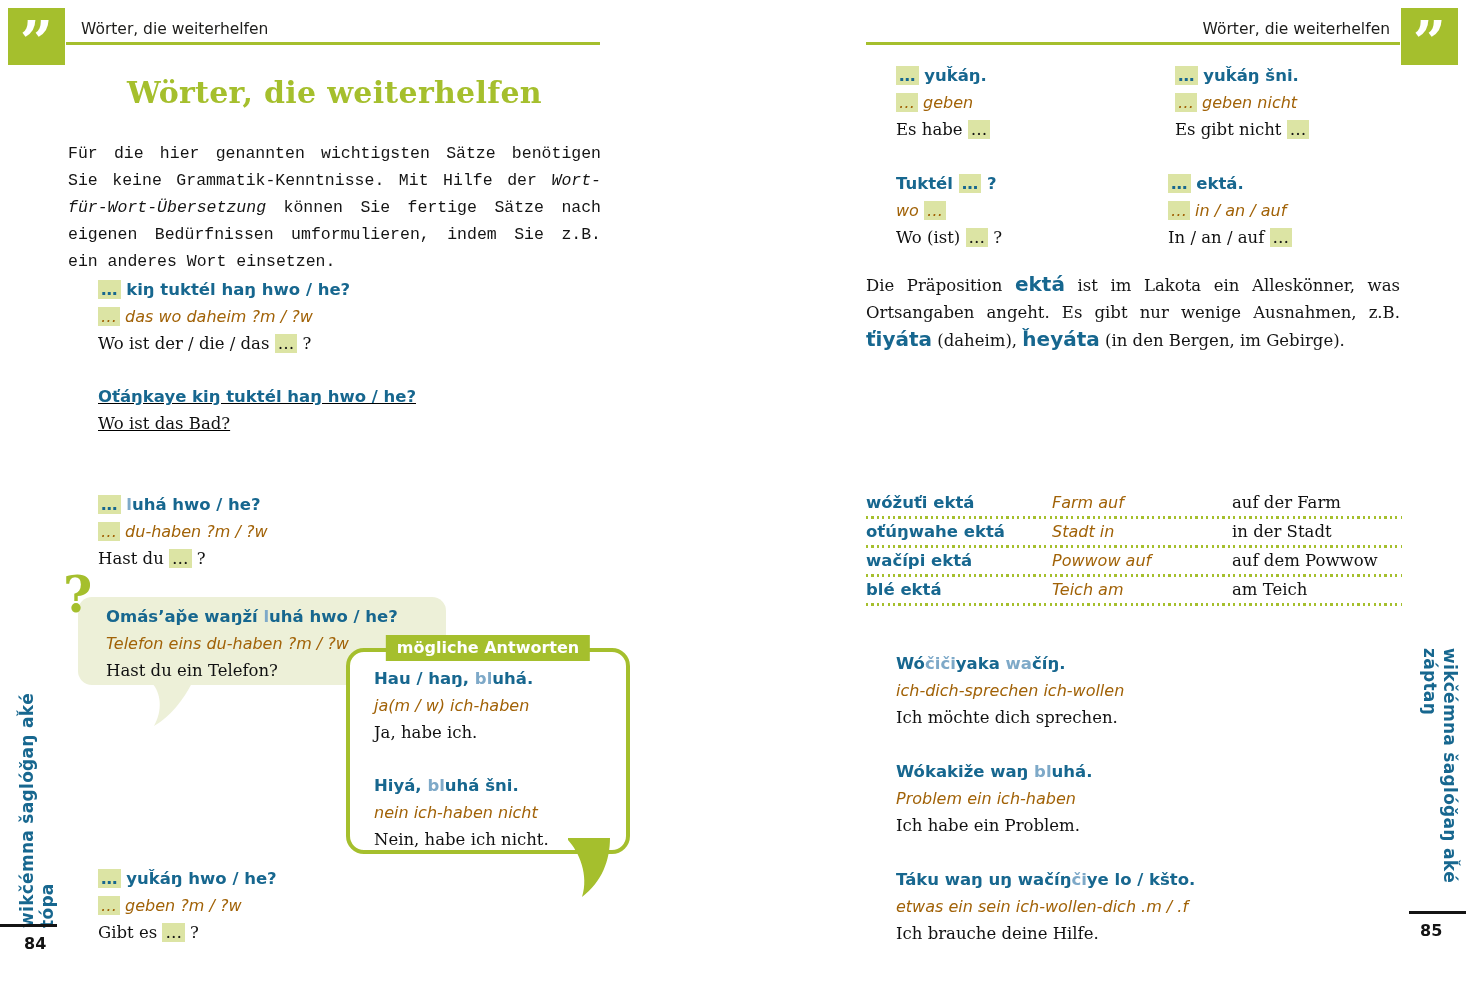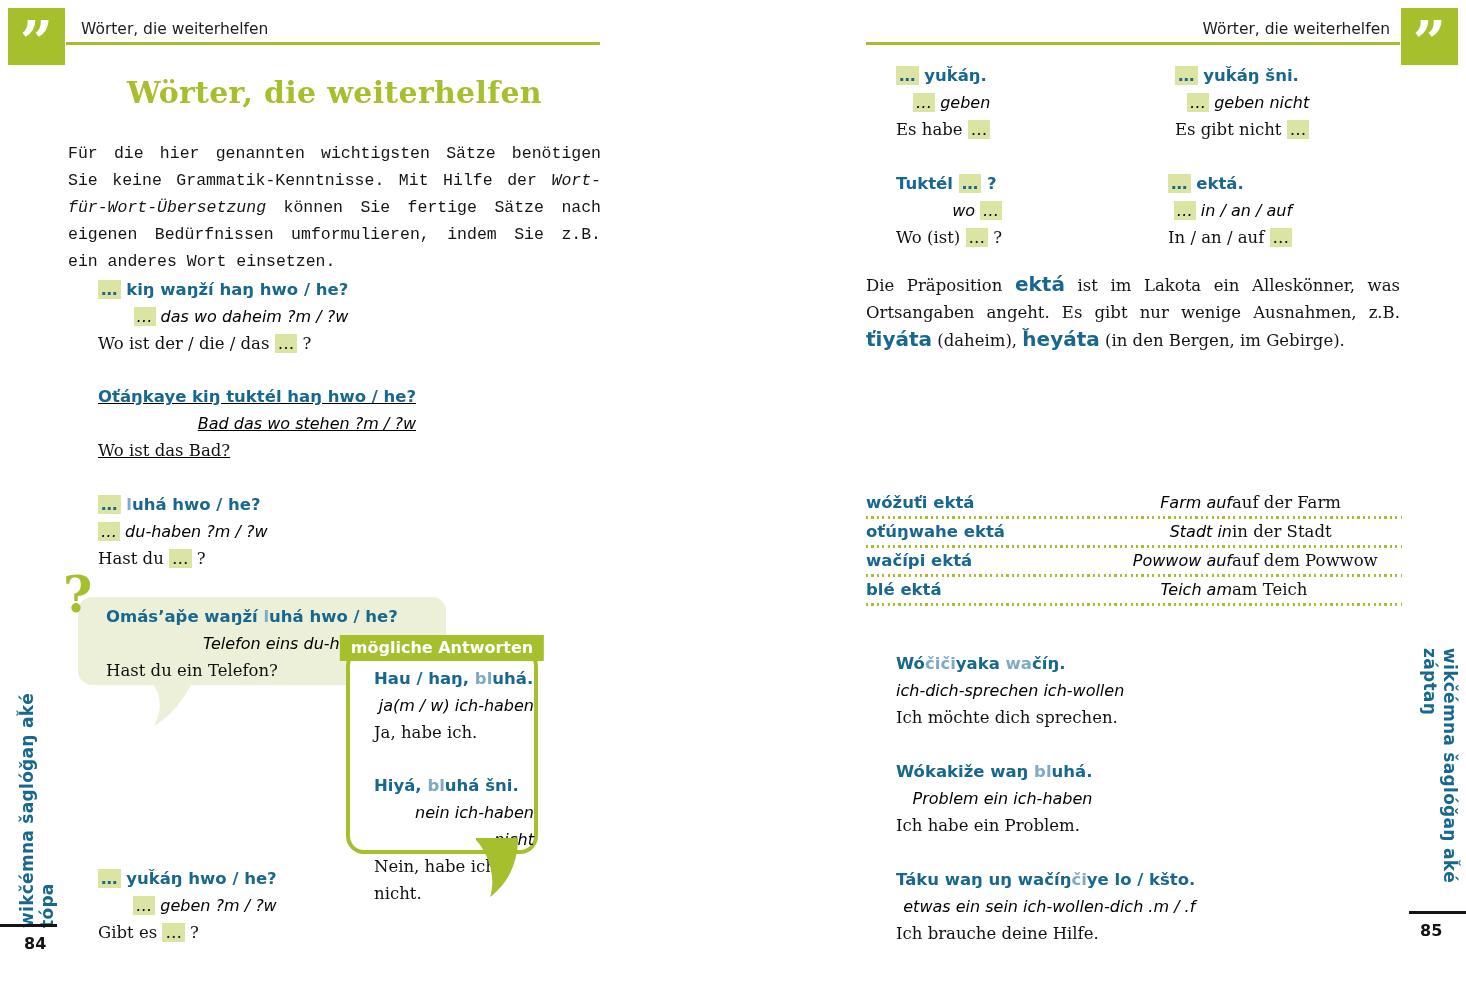--- a/index.html
+++ b/index.html
@@ -17,33 +17,33 @@
   .title{position:absolute;left:68px;top:76px;width:533px;text-align:center;
          font:700 30px/34px "DejaVu Serif",serif;color:#a5bf2d;letter-spacing:.3px;}
   .para{position:absolute;font:400 16.5px/27px "DejaVu Serif","Liberation Serif",serif;
         color:#141414;text-align:justify;hyphens:manual;}
   .para .it{font-style:italic;}
   .para .bb{font-family:"DejaVu Sans",sans-serif;font-weight:700;font-size:20px;color:#17678f;}
 
   
   .phrase{position:absolute;white-space:nowrap;}
   .lak{font:700 16.5px/27px "DejaVu Sans",sans-serif;color:#17678f;}
-  .lit{font:italic 400 16px/27px "DejaVu Sans",sans-serif;color:#000000;text-align:right;}
+  .lit{font:italic 400 16px/27px "DejaVu Sans",sans-serif;color:#a16207;}
   .de {font:400 16.5px/27px "DejaVu Serif","Liberation Serif",serif;color:#111111;}
   .hl{background:#dce4a4;padding:0 3px;}
   .lb{color:#7ea9c8;}
 
   
   .qmark{position:absolute;left:63px;top:570px;font:700 50px/1 "DejaVu Serif",serif;color:#a5bf2d;z-index:2;}
   .qbubble{position:absolute;left:78px;top:597px;width:368px;height:88px;background:#edf0d8;
            border-radius:14px;z-index:1;padding:6px 0 0 28px;box-sizing:border-box;}
   .qbubble-tail{position:absolute;left:72px;top:86px;width:46px;height:44px;}
 
   
-  .abubble{position:absolute;left:346px;top:648px;width:192px;height:206px;background:#ffffff;
+  .abubble{position:absolute;left:346px;top:648px;width:284px;height:206px;background:#ffffff;
            border:4px solid #a5bf2d;border-radius:18px;z-index:3;padding:13px 0 0 24px;box-sizing:border-box;}
   .albl{position:absolute;top:-17px;left:50%;transform:translateX(-50%);background:#a5bf2d;
         color:#ffffff;font:700 16px/22px "DejaVu Sans",sans-serif;padding:2px 11px;white-space:nowrap;}
   .abubble-tail{position:absolute;right:8px;bottom:-48px;width:52px;height:60px;}
   .ans2{margin-top:26px;}
 
   
   .wtable{position:absolute;left:866px;top:490px;width:536px;}
   .trow{display:grid;grid-template-columns:186px 180px 1fr;height:26px;line-height:26px;white-space:nowrap;}
   .trow .lak{line-height:26px;}
@@ -74,28 +74,27 @@
   <div class="hdr-rule" style="left:866px;top:42px;width:534px;"></div>
   <div class="corner-square" style="left:1401px;top:8px;">
     <span class="q-glyph">”</span>
   </div>
 
   <div class="title">Wörter, die weiterhelfen</div>
 
   <div class="para" style="left:68px;top:140px;width:533px;font-family:Liberation Mono, monospace;"><span>Für die hier genannten wichtigsten Sätze benötigen Sie keine Grammatik-Kenntnisse. Mit Hilfe der </span><span class="it">Wort-für-Wort-Übersetzung</span><span> können Sie fertige Sätze nach eigenen Bedürfnissen umformulie­ren, indem Sie z.B. ein anderes Wort einsetzen.</span></div>
 
   <div class="phrase" style="left:98px;top:276px;">
-    <div class="lak"><span class="hl">…</span><span> kiŋ waŋží haŋ hwo / he?</span></div>
+    <div class="lak"><span class="hl">…</span><span> kiŋ tuktél haŋ hwo / he?</span></div>
     <div class="lit"><span class="hl">…</span><span> das wo daheim ?m / ?w</span></div>
     <div class="de"><span>Wo ist der / die / das </span><span class="hl">…</span><span> ?</span></div>
   </div>
 
   <div class="phrase" style="left:98px;top:383px;text-decoration:underline;">
     <div class="lak"><span>Oťáŋkaye kiŋ tuktél haŋ hwo / he?</span></div>
-    <div class="lit"><span>Bad das wo stehen ?m / ?w</span></div>
     <div class="de"><span>Wo ist das Bad?</span></div>
   </div>
 
   <div class="phrase" style="left:98px;top:491px;">
     <div class="lak"><span class="hl">…</span><span> </span><span class="lb">l</span><span>uhá hwo / he?</span></div>
     <div class="lit"><span class="hl">…</span><span> du-haben ?m / ?w</span></div>
     <div class="de"><span>Hast du </span><span class="hl">…</span><span> ?</span></div>
   </div>
 
   <div class="qmark">?</div>

